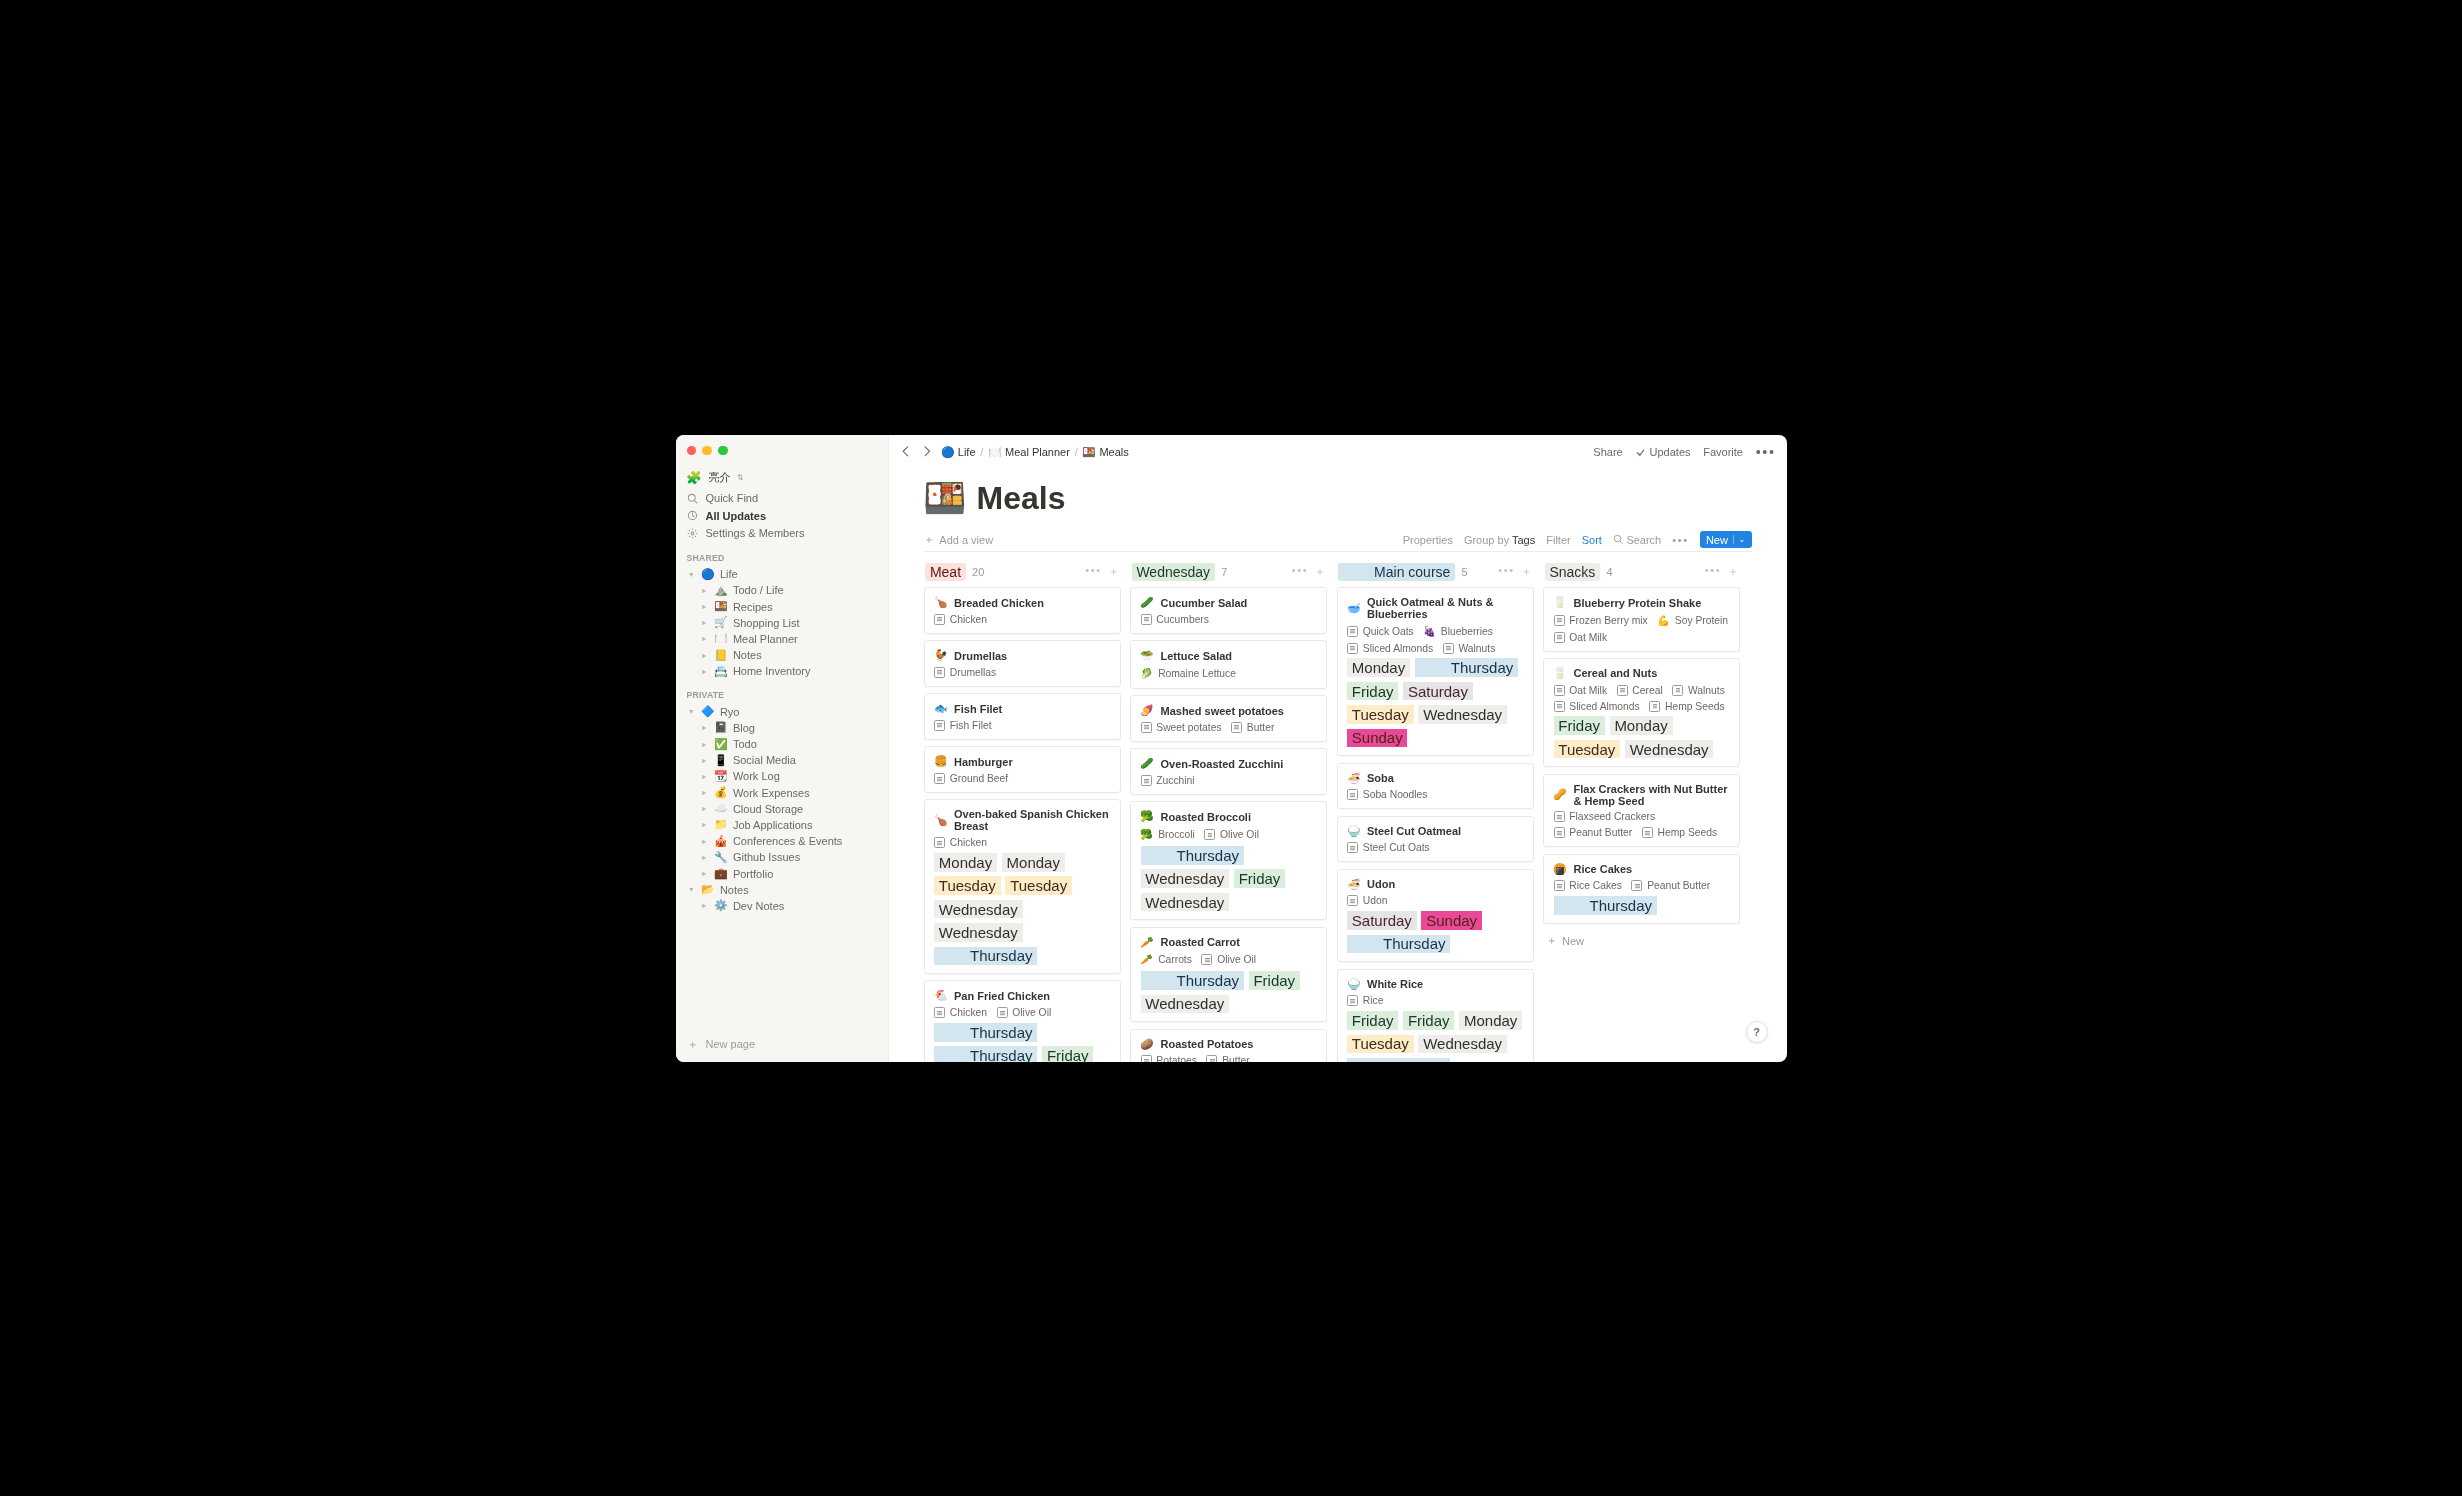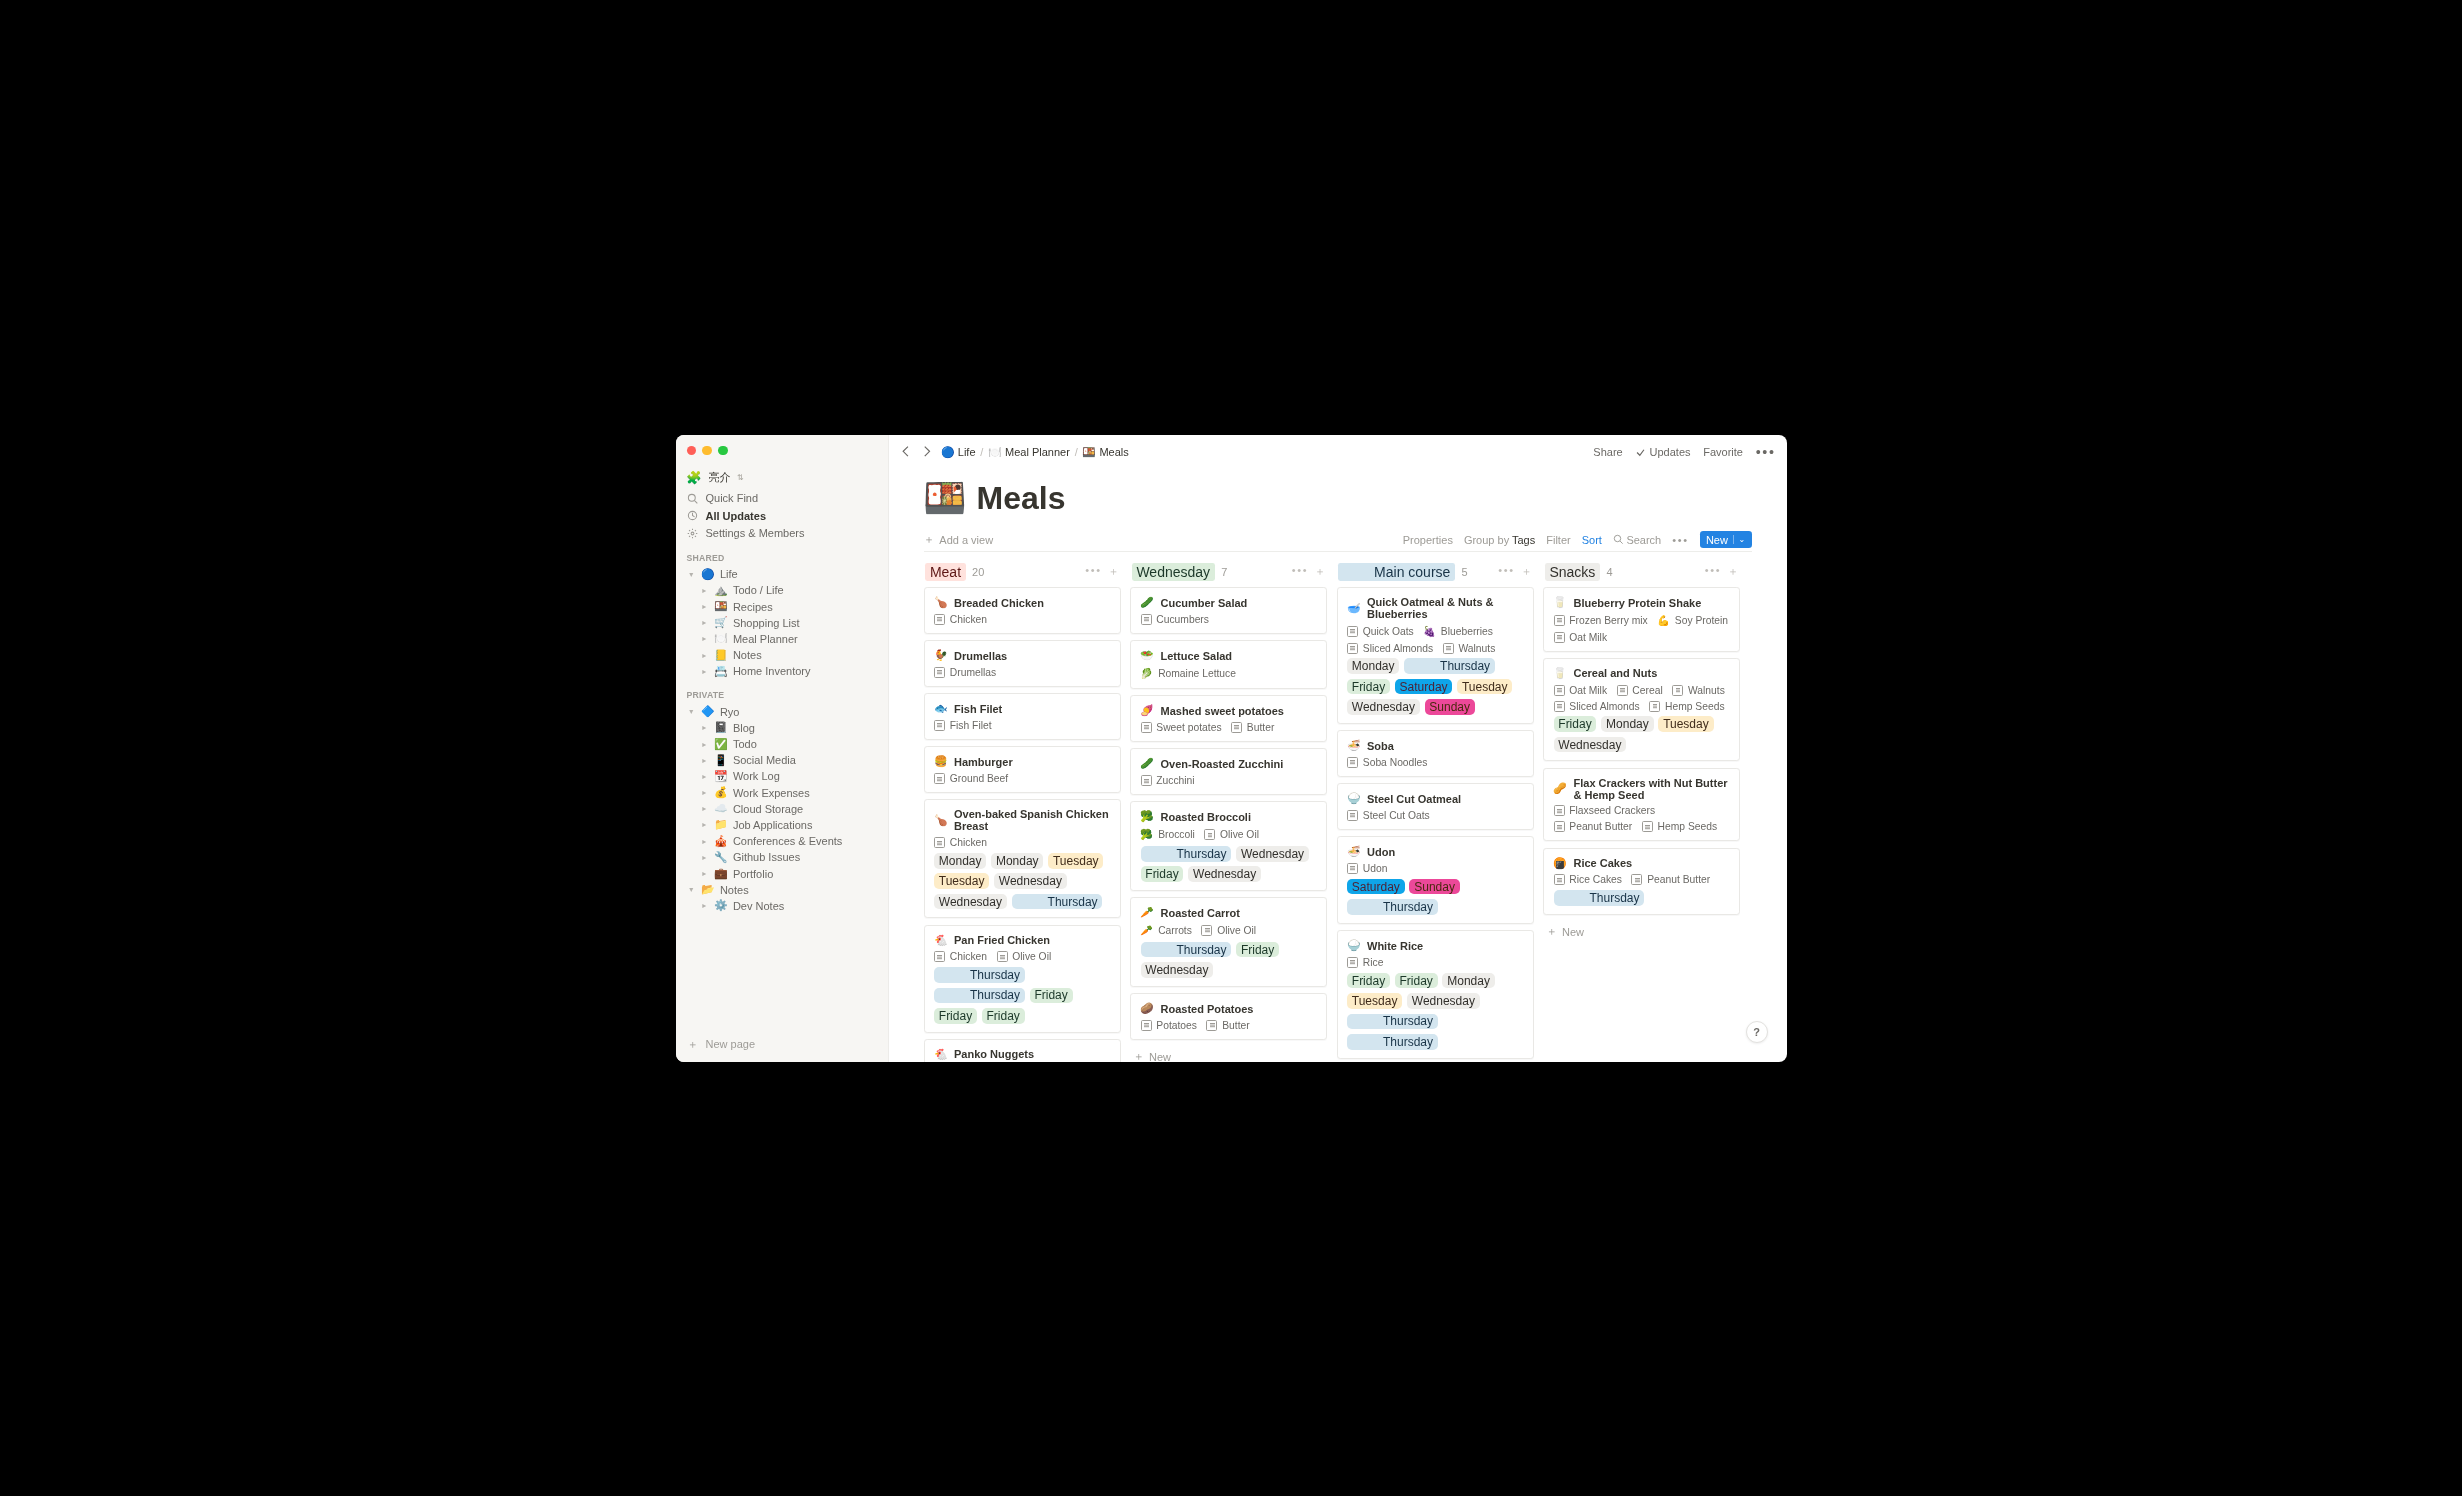--- a/index.html
+++ b/index.html
@@ -216,39 +216,39 @@
     align-items: center;
     gap: 4.8px;
     font-size: 10.3px;
     color: #6b6965;
   }
   .prop .picon { width: 11px; height: 11px; border: 1px solid #9d9b96; border-radius: 1.6px; position: relative; }
   .prop .picon::before { content:''; position:absolute; top:2.4px; left:2.4px; width:4.8px; height:0.8px; background:#9d9b96; box-shadow: 0 1.6px 0 #9d9b96, 0 3.2px 0 #9d9b96; }
   .day-tags { display: flex; flex-wrap: wrap; gap: 4.8px; margin-top: 4.8px; }
   .day {
     padding: 0.8px 4.8px;
-    border-radius: 5px;
-    font-size: 12px;
+    border-radius: 0;
+    font-size: 15px;
     color: #444;
   }
   .newcard {
     display: flex;
     align-items: center;
     gap: 4.8px;
     color: #9d9b96;
     font-size: 11px;
     padding: 3.2px 3.2px;
   }
 
   
   .t-red    { background: #ffe2dd; color: #5d1715;}
   .t-green  { background: #dbeddb; color: #1c3829;}
   .t-yellow { background: #fdecc8; color: #402c1b;}
   .t-blue   { background: #d3e5ef; color: #183347; padding-left: 36px;}
-  .t-pink   { background: #0ea5e9; color: #4c2337;}
+  .t-pink   { background: #e5e5e5; color: #4c2337;}
   .t-orange { background: #ec4899; color: #49290e;}
   .t-default{ background: #eeedea; color: #32302c;}
 
   .help-bubble {
     position: absolute;
     right: 19px;
     bottom: 19px;
     width: 22px; height: 22px;
     border-radius: 50%;
     border: 0.8px solid #e3e2df;

